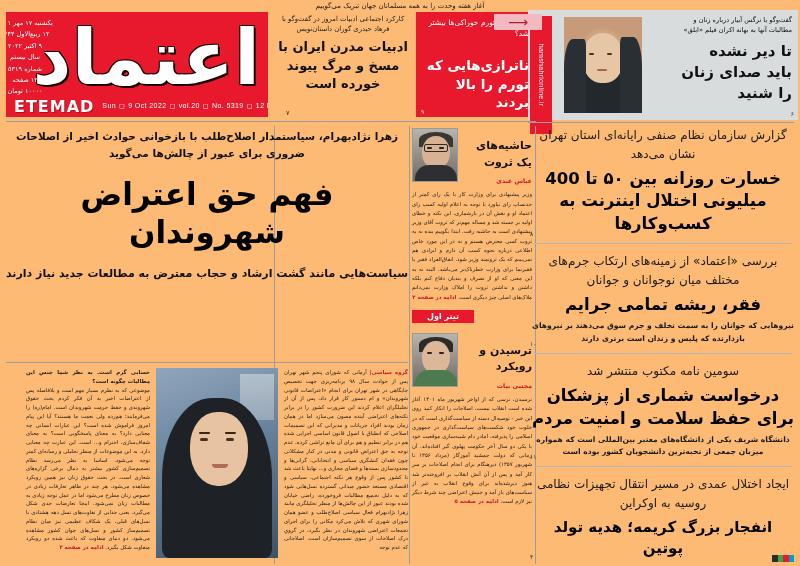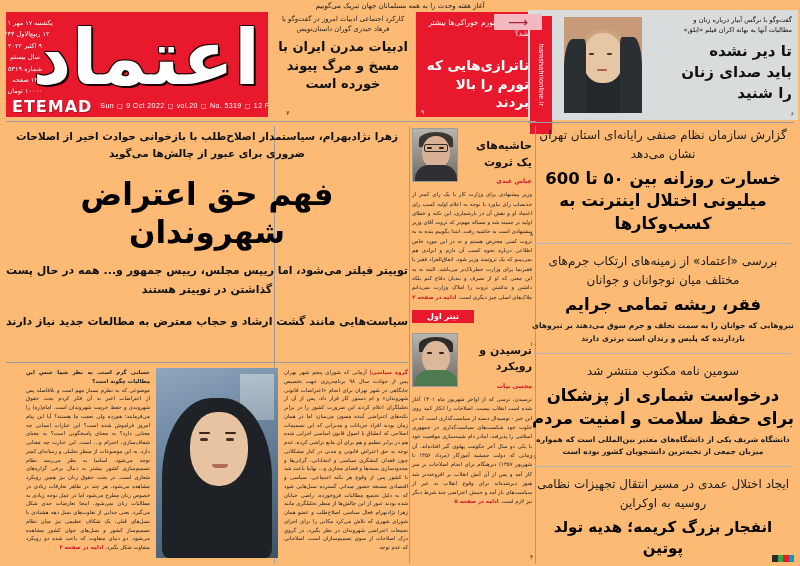--- a/index.html
+++ b/index.html
@@ -33,22 +33,22 @@
     text-shadow: 2px 2px 0 #1a0000, -1px -1px 0 #1a0000, 1px -1px 0 #1a0000, -1px 1px 0 #1a0000;
     letter-spacing:-6px; white-space:nowrap;
   }
   .dateblock{
     position:absolute; right:212px; top:6px; width:62px;
     text-align:center; color:#ffffff; font-size:6.5px; line-height:1.75;
     white-space:nowrap;
   }
   .dateblock div{ text-shadow:0 0 1px rgba(0,0,0,.25); }
   .mast-footer{
-    position:absolute; left:6px; right:0; bottom:2px; height:18px;
-    display:flex; align-items:center; direction:ltr; gap:8px;
+    position:absolute; left:0; right:0; bottom:2px; height:18px;
+    display:flex; align-items:center; direction:ltr; padding-left:8px; gap:8px;
   }
   .etemad-word{
     color:#ffffff; font-size:16px; font-weight:700; letter-spacing:1px;
     font-family:"DejaVu Sans","Liberation Sans",sans-serif;
     text-shadow:1px 1px 0 rgba(0,0,0,.25);
   }
   .mast-meta{
     color:#ffffff; font-size:7px; letter-spacing:.4px; white-space:nowrap;
     font-family:"Liberation Sans",sans-serif;
   }
@@ -271,21 +271,20 @@
 
   <div class="hline" style="top:122px; right:6px; left:528px;"></div>
   <div class="hline" style="top:121px; right:264px; left:6px;"></div>
   <div class="vline" style="top:126px; bottom:2px; right:390px;"></div>
   <div class="vline" style="top:126px; bottom:2px; right:264px;"></div>
   <div class="vline" style="top:126px; bottom:2px; right:525px;"></div>
 
   <div class="lead">
     <div class="kicker">زهرا نژادبهرام، سیاستمدار اصلاح‌طلب با بازخوانی حوادث اخیر از اصلاحات ضروری برای عبور از چالش‌ها می‌گوید</div>
     <h1>فهم حق اعتراض شهروندان</h1>
-    <div class="sub">توییتر فیلتر می‌شود، اما رییس مجلس، رییس جمهور و... همه در حال پست گذاشتن در توییتر هستند</div>
     <div class="sub2">سیاست‌هایی مانند گشت ارشاد و حجاب معترض به مطالعات جدید نیاز دارند</div>
   </div>
 
   <div class="hline" style="top:362px; right:392px; left:6px;"></div>
 
   <div class="lower-left">
     <div class="ll-col">
       <span class="lead-in">گروه سیاسی|</span>
       <span>آرمانی که شورای پنجم شهر تهران پس از حوادث سال ۹۸ برنامه‌ریزی جهت تخصیص جایگاهی در شهر تهران برای انجام «اعتراضات قانونی شهروندان» و ام دستور کار قرار داد، پس از آن از تحلیلگران اعلام کردند این ضرورت کشور را در برابر نکته‌های اعتراضی آینده مصون می‌سازد اما در همان زمان بودند افراد جریانات و مدیرانی که این تصمیمات اصلاحی که انطباق با اصول قانون اساسی اجرایی شده هم در برابر تنظیم و هم برای آن مانع تراشی کرده. عدم توجه به حق اعتراض قانونی و مدنی در کنار مشکلاتی چون فقدان کنشگری سیاسی و انتخاباتی، گرانی‌ها و محدودسازی بسته‌ها و فضای مجازی و... نهایتا باعث شد تا کشور پس از وقوع هر نکته اجتماعی، سیاسی و اقتصادی مستعد حضور میدانی گسترده نسل‌هایی شود که به دلیل تجمیع مطالبات فروخورده، راضی خیابان شده بودند عبور از این چالش‌ها از منظر تحلیلگری مانند زهرا نژادبهرام فعال سیاسی اصلاح‌طلب و عضو همان شورای شهری که تلاش می‌کرد مکانی را برای اجرای تجمعات اعتراضی شهروندان در نظر بگیرد، در گرویِ درک اصلاحات از سوی تصمیم‌سازان است. اصلاحاتی که عدم توجه</span>
     </div>
@@ -348,21 +347,21 @@
     <div class="op-body">
       <span>ترسیدن، ترسی که از اواخر شهریور ماه ۱۴۰۱ آغاز شده است انقلاب نیست، اصلاحات را انکار کنید روی این خبر - توصیه‌ال دسته از سیاست‌گذاری است که در خلوت خود شکست‌های سیاست‌گذاری در جمهوری اسلامی را پذیرفته، امادر دام شبیه‌سازی موقعیت خود با یکی دو سال آخر حکومت پهلوی گیر افتاده‌اند. آن زمانی که دولت جمشید آموزگار (مرداد ۱۳۵۶ تا شهریور ۱۳۵۷) دیرهنگام برای انجام اصلاحات بر سر کار آمد و پس از آن آتش انقلاب بر افروخته‌تر شد هنوز دیرشده‌اند برای وقوع انقلاب به غیر از سیاست‌های باز آمد و جنبش اعتراضی چند شرط دیگر نیز لازم است.</span>
       <span class="op-more">ادامه در صفحه ۵</span>
     </div>
   </div>
 
   <div class="rightcol">
 
     <div class="story">
       <div class="kicker">گزارش سازمان نظام صنفی رایانه‌ای استان تهران نشان می‌دهد</div>
-      <h2>خسارت روزانه بین ۵۰ تا 600 میلیونی اختلال اینترنت به کسب‌وکارها</h2>
+      <h2>خسارت روزانه بین ۵۰ تا 400 میلیونی اختلال اینترنت به کسب‌وکارها</h2>
       <div class="pgno">۸</div>
     </div>
     <div class="hr-light"></div>
 
     <div class="story">
       <div class="kicker">بررسی «اعتماد» از زمینه‌های ارتکاب جرم‌های مختلف میان نوجوانان و جوانان</div>
       <h2>فقر، ریشه تمامی جرایم</h2>
       <div class="sub">نیروهایی که جوانان را به سمت تخلف و جرم سوق می‌دهند بر نیروهای بازدارنده که پلیس و زندان است برتری دارند</div>
       <div class="pgno">۱۰</div>
     </div>

